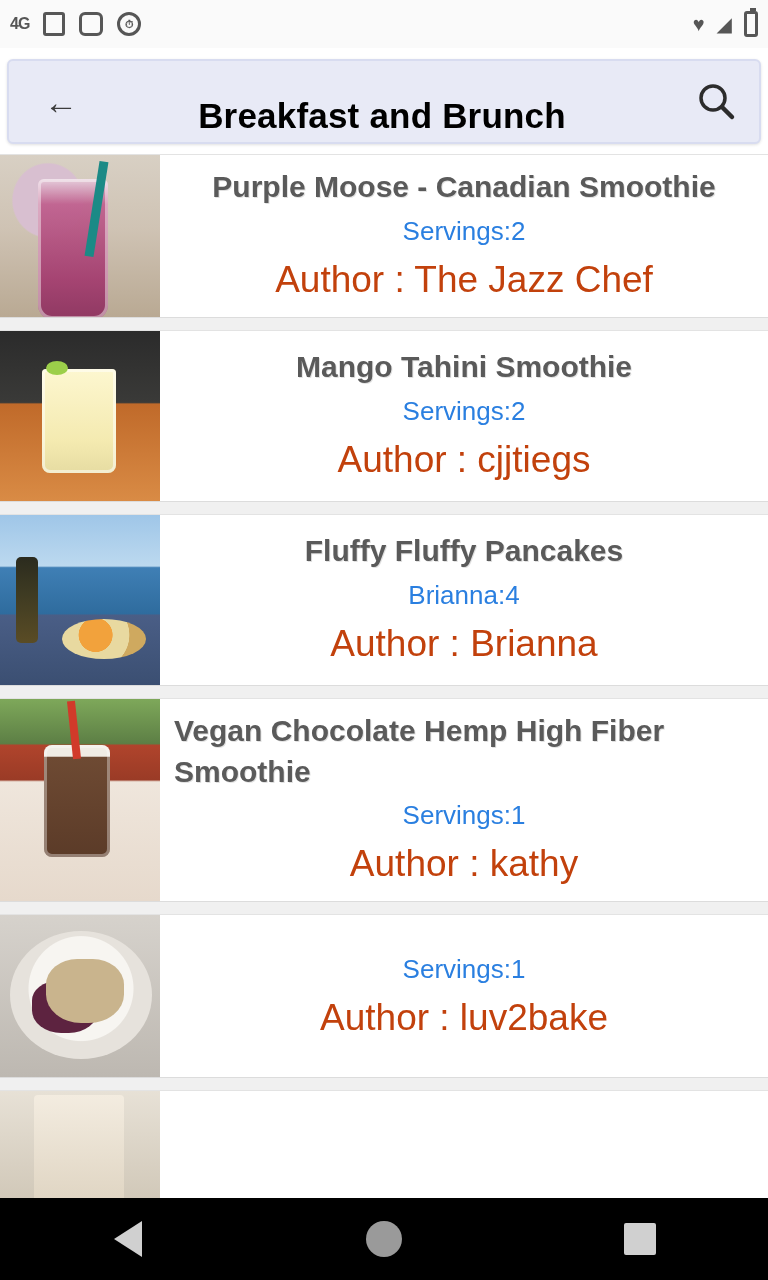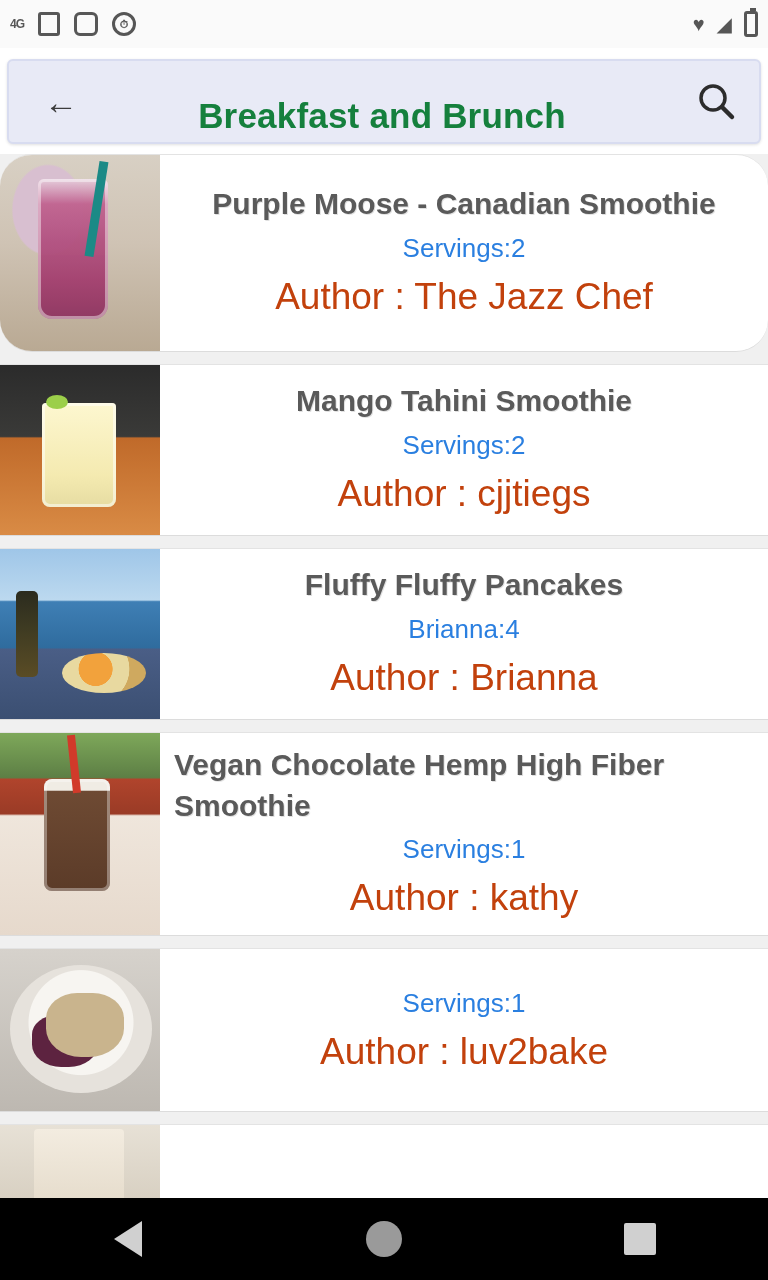--- a/index.html
+++ b/index.html
@@ -29,21 +29,21 @@
   }
   .circ-icon {
     width: 24px; height: 24px; border: 3px solid #3a3a3a; border-radius: 50%;
     display:flex;align-items:center;justify-content:center;
     font-size:11px;color:#3a3a3a;font-weight:bold;
   }
   .wifi-icon { color:#3a3a3a; font-size: 20px; line-height: 24px; }
   .batt-icon { width: 14px; height: 26px; border: 3px solid #3a3a3a; border-radius: 3px; position: relative; }
   .batt-icon:before { content:""; position:absolute; top:-6px; left:3px; width:6px; height:3px; background:#3a3a3a; }
   .heart-icon { color:#3a3a3a; font-size:20px; line-height:20px; }
-  .text-icon { color:#3a3a3a; font-size: 12px; font-weight: bold; letter-spacing: -1px; }
+  .text-icon { color:#3a3a3a; font-size: 16px; font-weight: bold; letter-spacing: -1px; }
 
   
   .appbar-wrap {
     position: absolute; top: 48px; left: 0; width: 768px; height: 106px;
     background: #ffffff;
     padding: 11px 7px 10px 7px;
   }
   .appbar {
     width: 754px; height: 85px;
     background: #e8eaf6;
@@ -53,21 +53,21 @@
     padding: 0 18px 0 30px;
     box-shadow: 0 1px 3px rgba(0,0,0,.12);
   }
   .back-arrow {
     width: 44px; height: 44px; flex: 0 0 44px;
     display: flex; align-items: center; justify-content: center;
     color: #3c3c3c; font-size: 34px; line-height: 34px;
   }
   .appbar-title {
     flex: 1; text-align: center;
-    font-size: 35px; font-weight: bold; color: #15803d;
+    font-size: 35px; font-weight: bold; color: #000000;
     letter-spacing: .2px;
     margin-left: -10px;
     margin-top: 29px;
   }
   .search-icon {
     width: 50px; height: 50px; flex: 0 0 50px;
     display: flex; align-items: center; justify-content: center;
     color: #2c2c2c;
   }
 
@@ -184,21 +184,21 @@
         <svg width="44" height="44" viewBox="0 0 44 44" aria-hidden="true">
           <circle cx="19" cy="18" r="12" fill="none" stroke="#2c2c2c" stroke-width="3.5"></circle>
           <line x1="28" y1="27" x2="38" y2="37" stroke="#2c2c2c" stroke-width="4.5" stroke-linecap="round"></line>
         </svg>
       </div>
     </div>
   </div>
 
   <div class="list">
 
-    <div class="card" style="height:198px;border-radius:32px;">
+    <div class="card" style="height:164px;">
       <div class="thumb t1"></div>
       <div class="card-body">
         <div class="recipe-title">Purple Moose - Canadian Smoothie</div>
         <div class="servings">Servings:2</div>
         <div class="author">Author : The Jazz Chef</div>
       </div>
     </div>
 
     <div class="card" style="height:172px;">
       <div class="thumb t2"></div>

